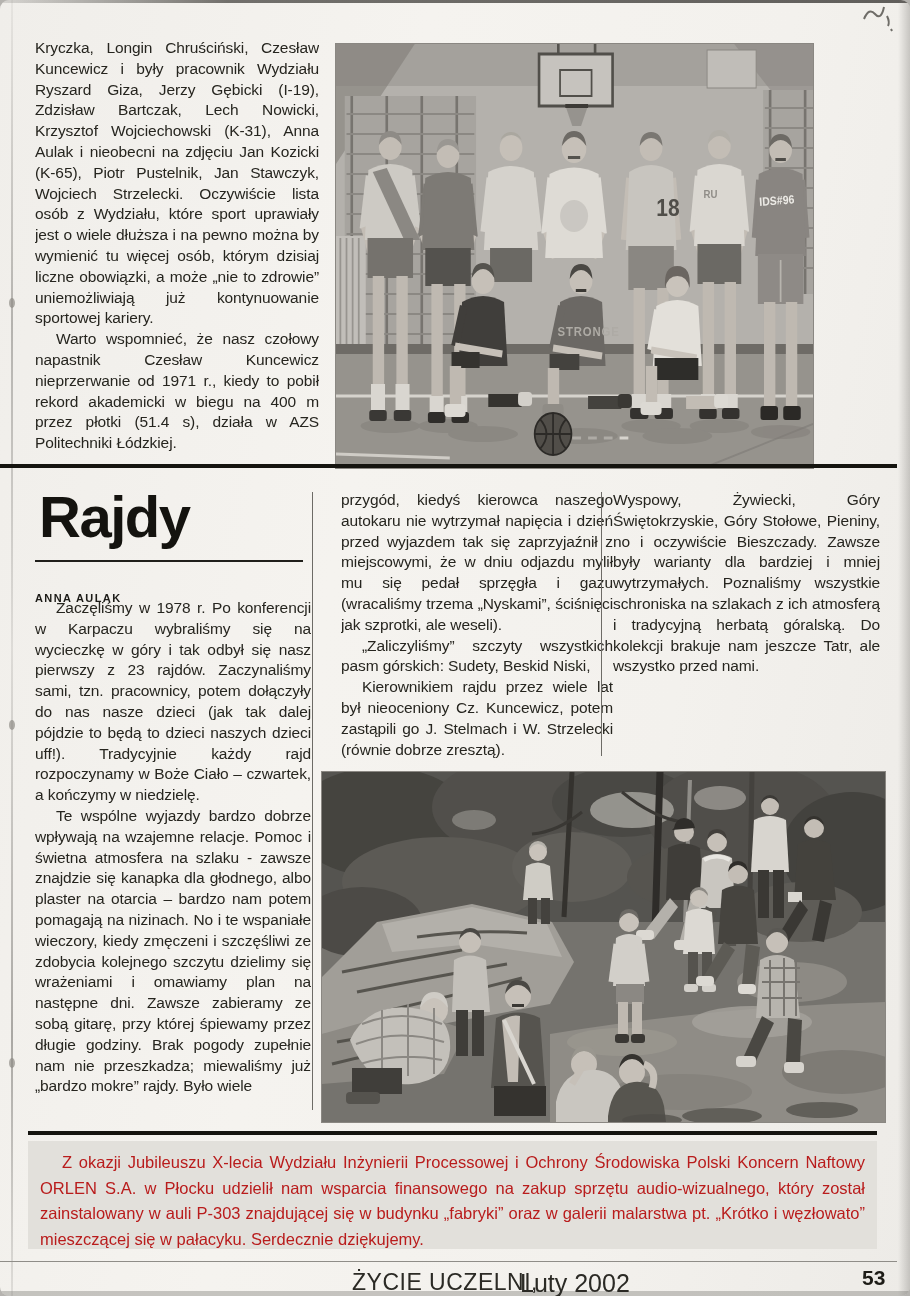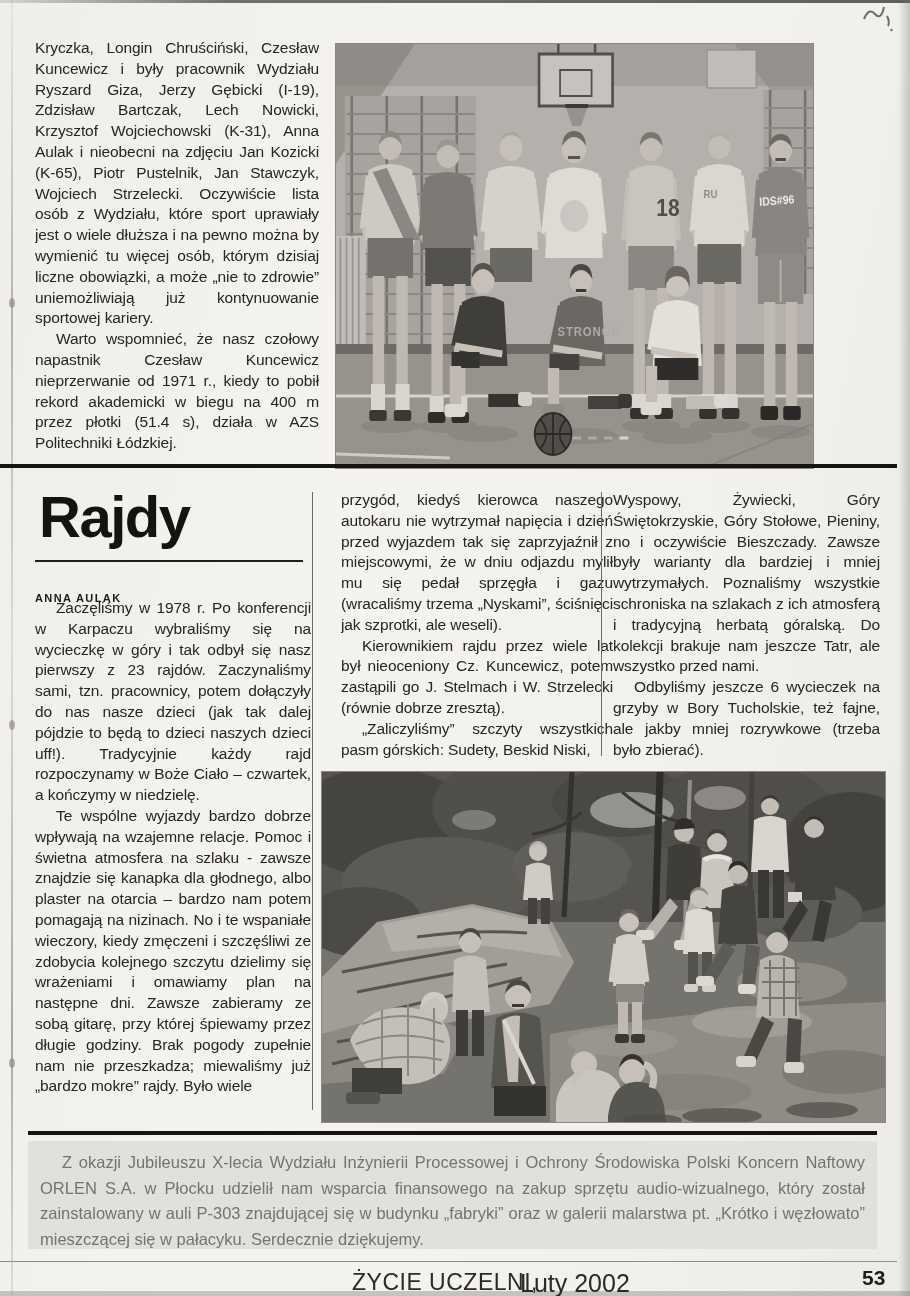--- a/index.html
+++ b/index.html
@@ -1,19 +1,19 @@
 <!DOCTYPE html>
 <html lang="pl"><head>
 <meta charset="utf-8">
 <style>
   html,body{margin:0;padding:0;background:#b5b3af;}
   .page{
     position:relative;width:910px;height:1296px;margin:0 auto;overflow:hidden;
     background:linear-gradient(100deg,#f0eeea 0%,#f5f3ef 38%,#f3f1ed 70%,#edebe7 100%);
-    font-family:"Liberation Sans",sans-serif;color:#24231f;
+    font-family:"Liberation Sans",sans-serif;color:#24231f;border-radius:9px;
   }
   
   .scan-top{position:absolute;left:0;top:0;width:910px;height:3px;
     background:linear-gradient(to right,rgba(70,68,64,.15),rgba(70,68,64,.75) 25%,rgba(60,58,55,.8));}
   .scan-right{position:absolute;right:0;top:0;width:12px;height:1296px;
     background:linear-gradient(to right,rgba(120,118,114,0),rgba(120,118,114,.35));}
   .scan-bottom{position:absolute;left:0;bottom:0;width:910px;height:5px;background:rgba(110,108,104,.35);}
   .crease{position:absolute;left:11px;top:0;width:2px;height:1296px;
     background:linear-gradient(to bottom,rgba(140,138,134,.1),rgba(120,118,114,.5) 25%,rgba(140,138,134,.2) 50%,rgba(110,108,104,.55) 80%,rgba(140,138,134,.2));}
   .crease-blob{position:absolute;left:9px;width:6px;height:10px;border-radius:50%;background:#8e8b86;opacity:.7;}
@@ -40,21 +40,21 @@
 
   .col1{position:absolute;left:35px;top:598px;width:276px;height:516px;overflow:hidden;}
   .col2{position:absolute;left:325px;top:490px;width:272px;height:272px;overflow:hidden;margin-left:16px;}
   .col3{position:absolute;left:613px;top:490px;width:267px;height:272px;overflow:hidden;}
   .vdiv1{position:absolute;left:312px;top:492px;width:1px;height:618px;background:#6d6b66;}
   .vdiv2{position:absolute;left:601px;top:492px;width:1px;height:264px;background:#6d6b66;}
 
   .ack-rule{position:absolute;left:28px;top:1131px;width:849px;height:4px;background:#15140f;}
   .ack-box{position:absolute;left:28px;top:1141px;width:849px;height:108px;background:#e2e0db;}
   .ack-box p{margin:0;padding:9px 12px 0 12px;font-size:16.5px;line-height:25.5px;
-    text-align:justify;text-indent:22px;color:#737373;}
+    text-align:justify;text-indent:22px;color:#b91c1c;}
 
   .footer-rule{position:absolute;left:0px;top:1261px;width:897px;height:1px;background:#8f8d88;}
   .footer-pub{position:absolute;left:352px;top:1269px;font-size:23px;letter-spacing:.5px;color:#2b2a25;text-align:center;}
   .footer-issue{position:absolute;left:520px;top:1269px;font-size:25px;color:#2b2a25;}
   .footer-page{position:absolute;left:862px;top:1266px;font-size:21px;font-weight:700;color:#1d1c17;}
 </style>
 </head>
 <body>
 
 <div class="page">
@@ -315,27 +315,26 @@
   <div class="title-rule"></div>
   <div class="author">ANNA AULAK</div>
 
   <div class="col1 body-text">
     <p class="indent">Zaczęliśmy w 1978 r. Po konferencji w Karpaczu wybraliśmy się na wycieczkę w góry i tak odbył się nasz pierwszy z 23 rajdów. Zaczynaliśmy sami, tzn. pracownicy, potem dołączyły do nas nasze dzieci (jak tak dalej pójdzie to będą to dzieci naszych dzieci uff!). Tradycyjnie każdy rajd rozpoczynamy w Boże Ciało – czwartek, a kończymy w niedzielę.</p>
     <p class="indent">Te wspólne wyjazdy bardzo dobrze wpływają na wzajemne relacje. Pomoc i świetna atmosfera na szlaku - zawsze znajdzie się kanapka dla głodnego, albo plaster na otarcia – bardzo nam potem pomagają na nizinach. No i te wspaniałe wieczory, kiedy zmęczeni i szczęśliwi ze zdobycia kolejnego szczytu dzielimy się wrażeniami i omawiamy plan na następne dni. Zawsze zabieramy ze sobą gitarę, przy której śpiewamy przez długie godziny. Brak pogody zupełnie nam nie przeszkadza; miewaliśmy już „bardzo mokre” rajdy. Było wiele</p>
   </div>
   <div class="vdiv1"></div>
   <div class="col2 body-text">
     <p>przygód, kiedyś kierowca naszego autokaru nie wytrzymał napięcia i dzień przed wyjazdem tak się zaprzyjaźnił z miejscowymi, że w dniu odjazdu mylił mu się pedał sprzęgła i gazu (wracaliśmy trzema „Nyskami”, ściśnięci jak szprotki, ale weseli).</p>
+    <p class="indent">„Zaliczyliśmy” szczyty wszystkich pasm górskich: Sudety, Beskid Niski,</p>
     <p class="indent">Kierownikiem rajdu przez wiele lat był nieoceniony Cz. Kuncewicz, potem zastąpili go J. Stelmach i W. Strzelecki (równie dobrze zresztą).</p>
-    <p class="indent">„Zaliczyliśmy” szczyty wszystkich pasm górskich: Sudety, Beskid Niski,</p>
   </div>
   <div class="vdiv2"></div>
   <div class="col3 body-text">
     <p>Wyspowy, Żywiecki, Góry Świętokrzyskie, Góry Stołowe, Pieniny, no i oczywiście Bieszczady. Zawsze były warianty dla bardziej i mniej wytrzymałych. Poznaliśmy wszystkie schroniska na szlakach z ich atmosferą i tradycyjną herbatą góralską. Do kolekcji brakuje nam jeszcze Tatr, ale wszystko przed nami.</p>
-    <p class="indent">Odbyliśmy jeszcze 6 wycieczek na grzyby w Bory Tucholskie, też fajne, ale jakby mniej rozrywkowe (trzeba było zbierać).</p>
   </div>
 
   <figure class="photo2">
     <svg viewBox="0 0 563 350" preserveAspectRatio="none">
       <rect width="563" height="350" fill="#75736e"></rect>
       <rect width="563" height="150" fill="#555450"></rect>
       <g>
         <ellipse cx="60" cy="50" rx="90" ry="55" fill="#45443f"></ellipse>
         <ellipse cx="190" cy="35" rx="80" ry="48" fill="#514f4b"></ellipse>
         <ellipse cx="120" cy="110" rx="100" ry="45" fill="#5c5a55"></ellipse>

